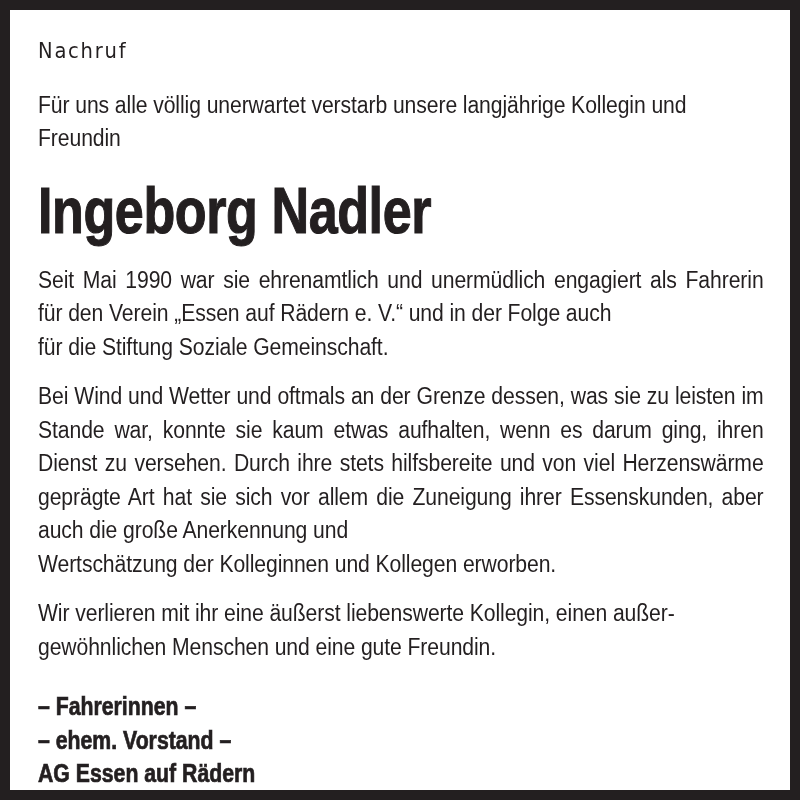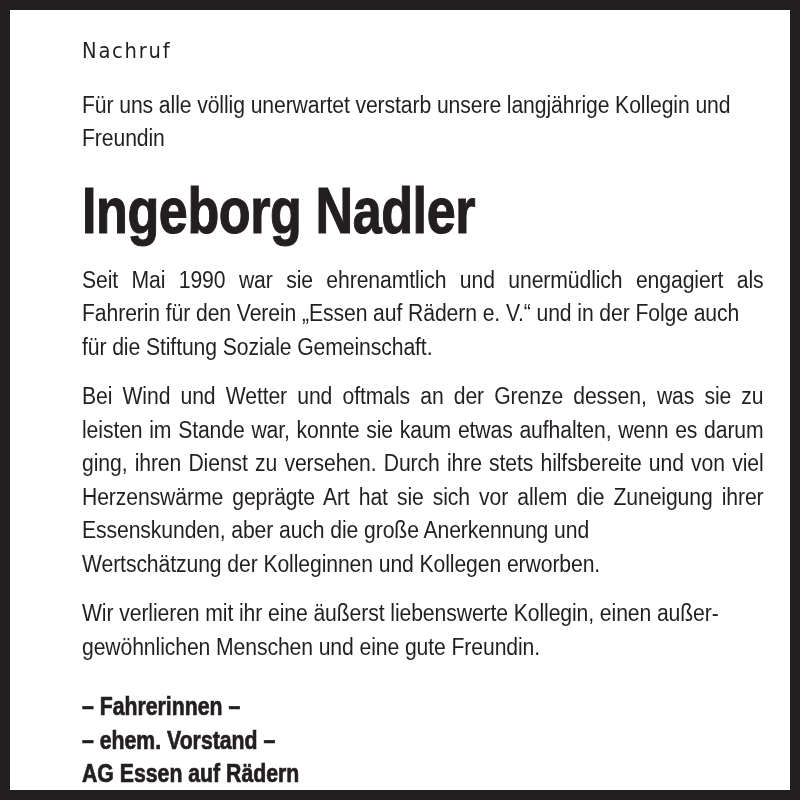--- a/index.html
+++ b/index.html
@@ -14,21 +14,20 @@
   }
 
   .notice {
     position: relative;
     width: 800px;
     height: 800px;
     box-sizing: border-box;
     background: #ffffff;
     border: 10px solid #231f20;
     overflow: hidden;
-    padding-left: 44px;
   }
 
   .notice-inner {
     box-sizing: border-box;
     width: 100%;
     height: 100%;
     padding: 30px 27px 0 28px;
     color: #231f20;
   }
 

